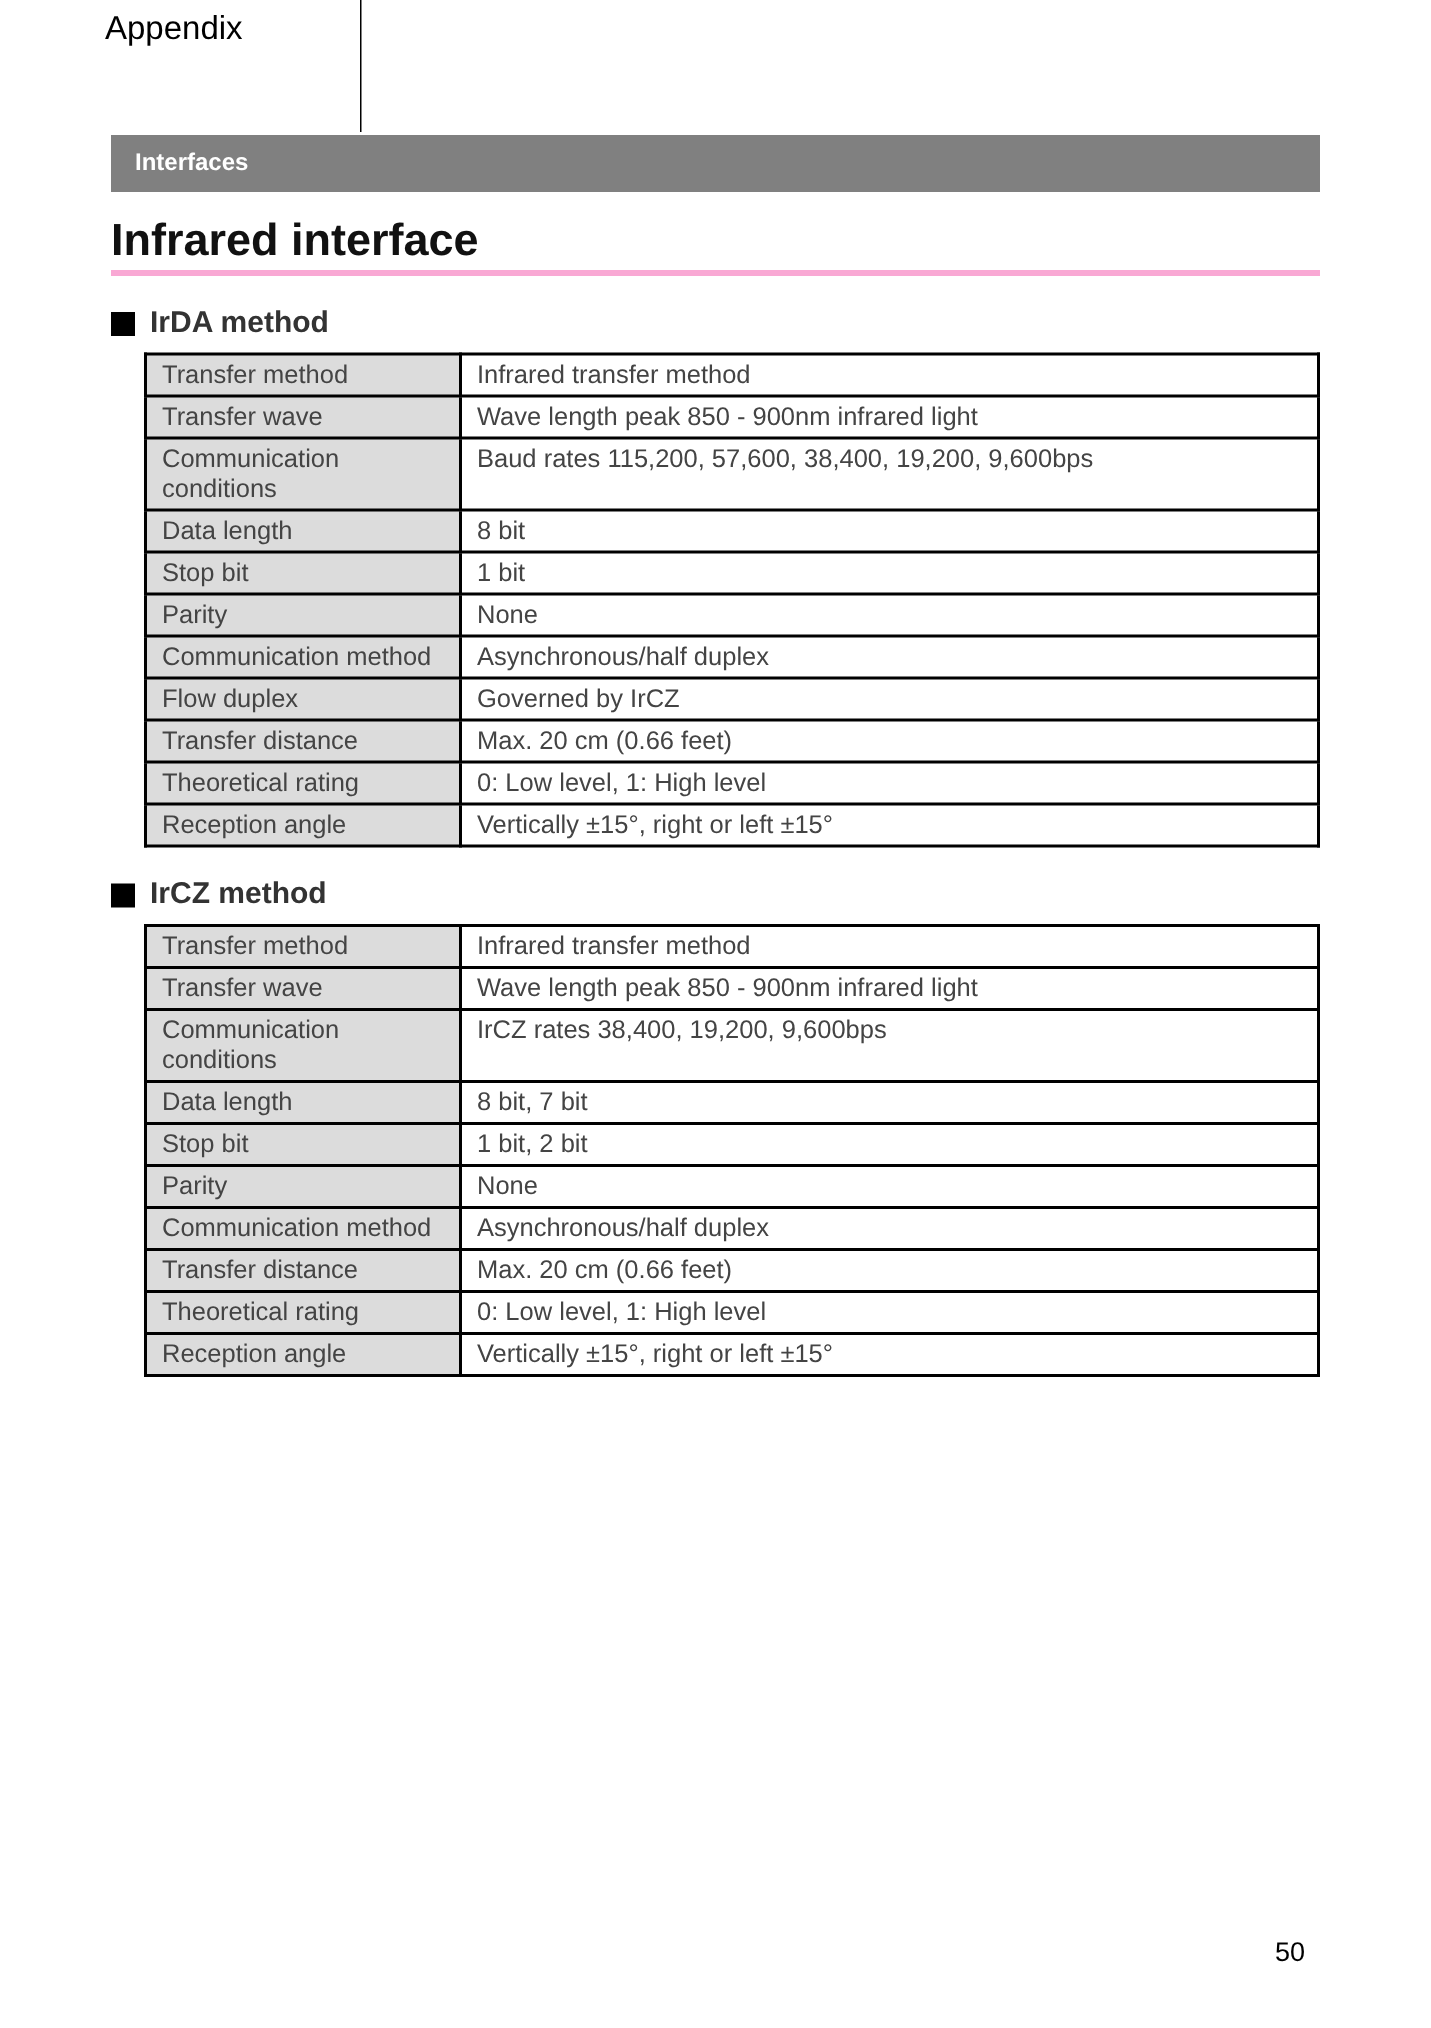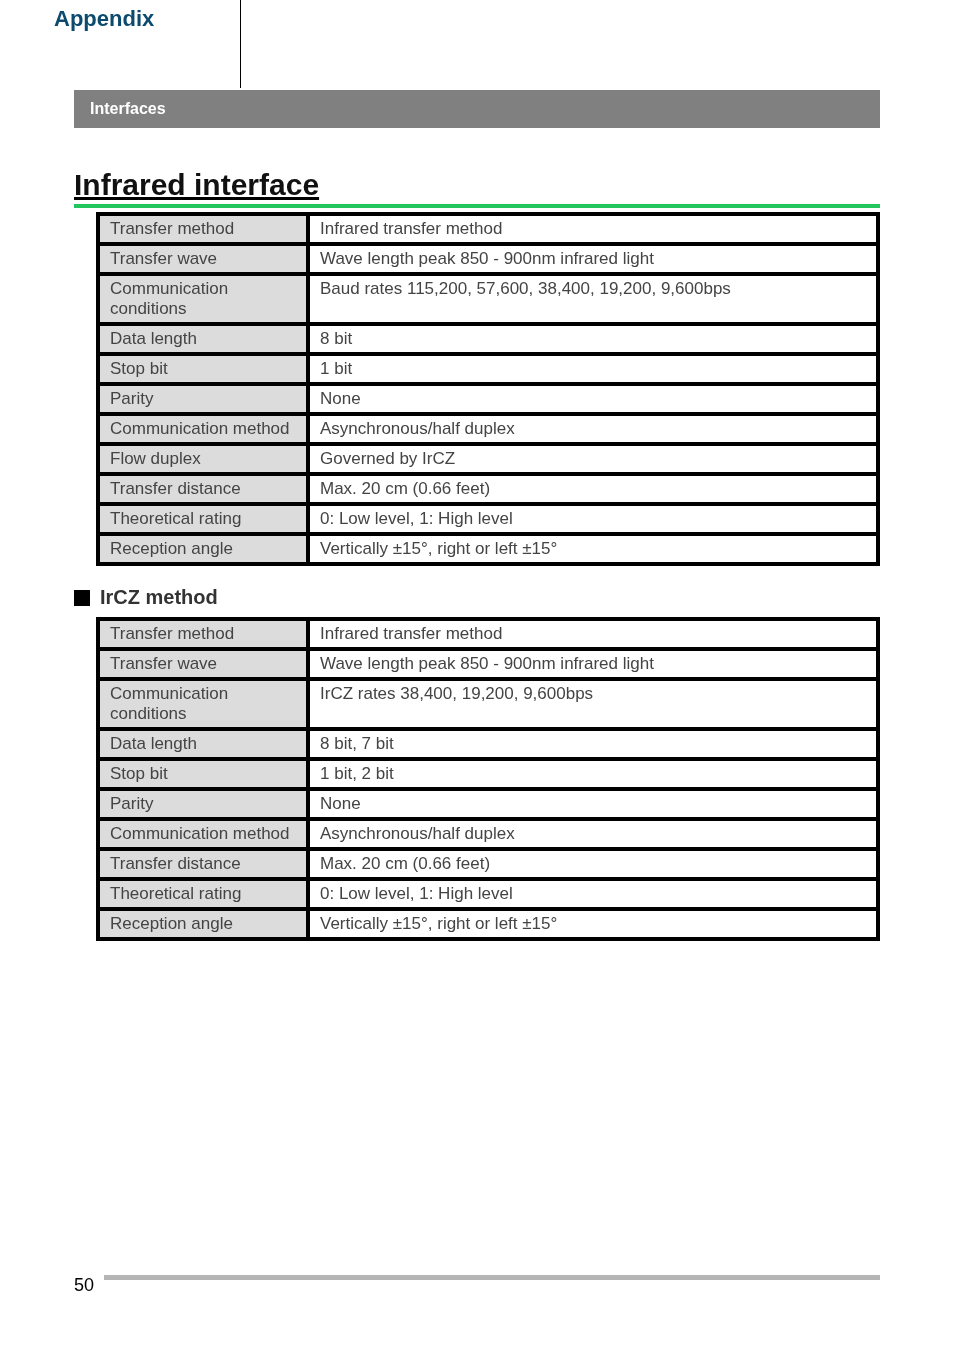--- a/index.html
+++ b/index.html
@@ -16,48 +16,47 @@
     position: relative;
     padding: 0;
     background: #ffffff;
   }
   .header-row {
     display: flex;
     align-items: flex-start;
     height: 90px;
   }
   .header-label {
-    font-weight: 700;
+    font-weight: 400;
     font-size: 22px;
-    color: #0c4a6e;
-    padding-left: 54px;
+    color: #000000;
+    padding-left: 70px;
     padding-top: 6px;
     width: 240px;
   }
   .header-divider-v {
     border-left: 1.5px solid #000;
     height: 88px;
   }
   .tab-bar {
     background: #808080;
     color: #ffffff;
     padding: 10px 12px 10px 16px;
     margin-left: 74px;
     margin-right: 74px;
     font-size: 16px;
     font-weight: 700;
     display: flex;
     align-items: center;
   }
   .tab-bar .tab { margin-right: 24px; }
   .main-title-wrap {
-    margin: 40px 74px 0 74px;
-    border-bottom: 4px solid #22c55e;
+    margin: 16px 74px 0 74px;
+    border-bottom: 4px solid #f9a8d4;
     padding-bottom: 2px;
-    text-decoration: underline;
   }
   .main-title {
     font-size: 30px;
     font-weight: 700;
     color: #111;
   }
   .section-head {
     margin: 20px 74px 8px 74px;
     display: flex;
     align-items: center;
@@ -73,38 +72,39 @@
     font-size: 20px;
     font-weight: 700;
     color: #333;
   }
   table.spec {
     border-collapse: collapse;
     width: calc(100% - 170px);
     margin: 4px 74px 0 96px;
   }
   table.spec td {
-    border: 4px solid #000000;
+    border: 2px solid #000000;
     padding: 3px 10px;
     font-size: 17px;
     vertical-align: top;
     color: #444;
   }
   table.spec td.label {
     background: #dcdcdc;
     width: 210px;
     color: #444;
   }
   .page-number-row {
     position: absolute;
-    bottom: 56px;
+    bottom: 40px;
     left: 74px;
     right: 74px;
     display: flex;
-    align-items: flex-start;
+    align-items: flex-end;
+    flex-direction: column;
   }
   .page-number {
     font-size: 18px;
     color: #000;
     margin-right: 10px;
   }
   .page-number-line {
     flex: 1;
     height: 5px;
     background: #b5b5b5;
@@ -121,20 +121,24 @@
   </div>
 
   <div class="tab-bar">
     <span class="tab">Interfaces</span>
   </div>
 
   <div class="main-title-wrap">
     <div class="main-title">Infrared interface</div>
   </div>
 
+  <div class="section-head">
+    <div class="sq"></div>
+    <div class="section-head-title">IrDA method</div>
+  </div>
 
   <table class="spec">
     <tbody>
         <tr>
           <td class="label">Transfer method</td>
           <td>Infrared transfer method</td>
         </tr>
     <tr>
           <td class="label">Transfer wave</td>
           <td>Wave length peak 850 - 900nm infrared light</td>

